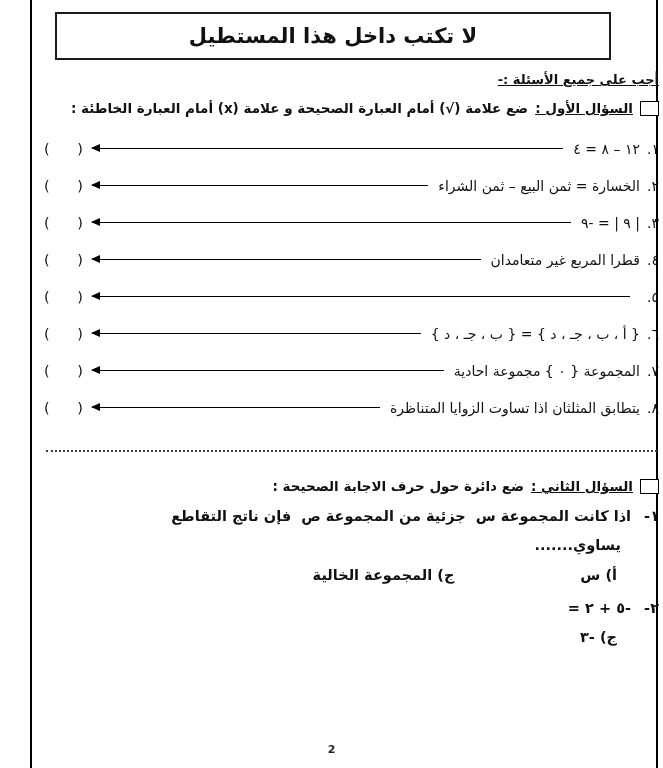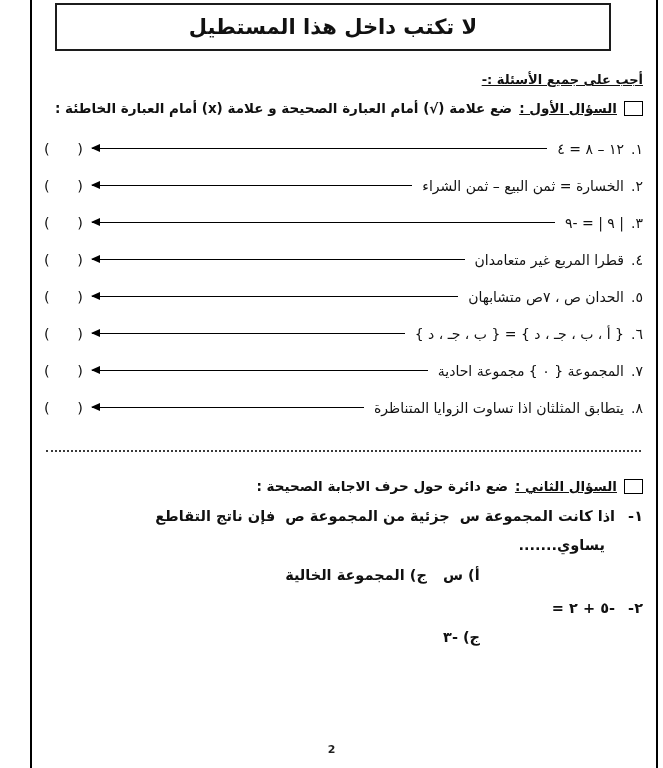--- a/index.html
+++ b/index.html
@@ -5,26 +5,26 @@
   html,body{margin:0;padding:0;background:#fff;}
   body{
     width:663px;height:768px;position:relative;overflow:hidden;
     font-family:"DejaVu Sans",sans-serif;color:#111;
   }
   .frame{
     position:absolute;top:-6px;bottom:-6px;left:30px;width:624px;
     border-left:2px solid #000;border-right:2px solid #000;
   }
   .header-box{
-    position:absolute;top:3px;left:55px;width:552px;height:44px;
+    position:absolute;top:12px;left:55px;width:552px;height:44px;
     border:2px solid #1c1c1c;display:flex;align-items:center;justify-content:center;
     font-size:21px;font-weight:bold;direction:rtl;background:#fff;
   }
   .content{
-    position:absolute;top:72px;right:20px;left:44px;
+    position:absolute;top:72px;right:4px;left:44px;
     direction:rtl;text-align:right;
   }
   .answer-all{
     font-weight:bold;text-decoration:underline;font-size:13px;margin-bottom:13px;
   }
   .q-header{
     display:flex;align-items:center;gap:7px;
     font-size:13.5px;font-weight:bold;margin-bottom:14px;
   }
   .qbox{
@@ -55,21 +55,21 @@
   }
   .mcq{font-weight:bold;font-size:14.5px;}
   .mcq-line{margin-bottom:13px;text-align:right;}
   .mcq-line .num{unicode-bidi:isolate;margin-left:8px;}
   .mcq-line .txt{unicode-bidi:isolate;white-space:pre-wrap;}
   .mcq-cont{padding-left:0;padding-right:38px;margin-bottom:14px;}
   .opts{
     display:grid;grid-template-columns:1fr 1fr 1.4fr;
     padding-right:42px;padding-left:20px;margin-bottom:17px;
   }
-  .opts .opt{text-align:left;unicode-bidi:isolate;white-space:nowrap;}
+  .opts .opt{text-align:right;unicode-bidi:isolate;white-space:nowrap;}
   .page-num{
     position:absolute;bottom:12px;left:0;width:100%;text-align:center;
     font-size:11px;font-weight:bold;color:#222;
   }
 </style>
 </head>
 <body>
 
 <div class="frame"></div>
 
@@ -112,21 +112,20 @@
 
     <div class="item">
       <span class="num">٤.</span>
       <span class="txt">قطرا المربع غير متعامدان</span>
       <span class="arrow"></span>
       <span class="slot">(      )</span>
     </div>
 
     <div class="item">
       <span class="num">٥.</span>
-      <span class="txt">الحدان ص ، ٧ص متشابهان</span>
       <span class="arrow"></span>
       <span class="slot">(      )</span>
     </div>
 
     <div class="item">
       <span class="num">٦.</span>
       <span class="txt">{ أ ، ب ، جـ ، د } = { ب ، جـ ، د }</span>
       <span class="arrow"></span>
       <span class="slot">(      )</span>
     </div>

